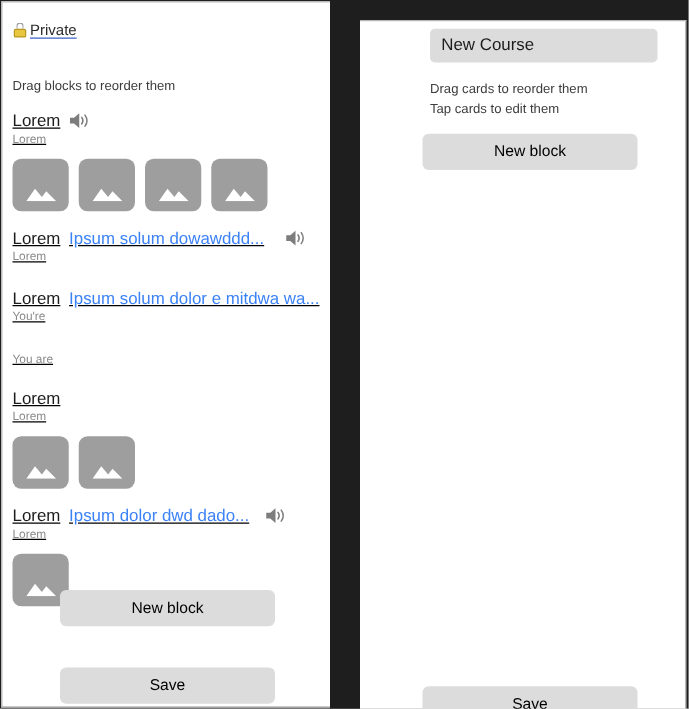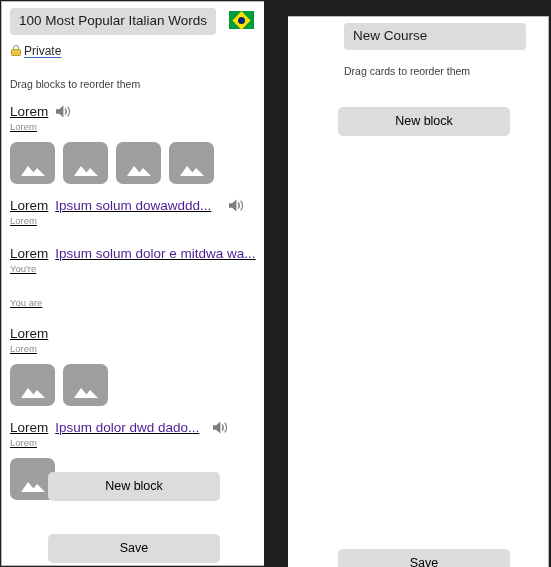--- a/index.html
+++ b/index.html
@@ -146,21 +146,21 @@
   .private-text {
     font-size: 12px;
     color: #2b2b2b;
     text-decoration: underline;
     text-decoration-color: #3b63c8;
     text-underline-offset: 2px;
   }
 
   
   .hints {
-    margin-top: 18px;
+    margin-top: 30px;
   }
   .hints .hint {
     font-size: 10.5px;
     color: #3d3d3d;
     line-height: 16px;
   }
   .hints-right { margin-top: 13px; }
 
   
   .blocks {
@@ -175,21 +175,21 @@
     align-items: center;
     gap: 7px;
   }
   .block-word {
     font-size: 13.5px;
     color: #1c1c1c;
     white-space: nowrap;
   }
   .block-phrase {
     font-size: 13.5px;
-    color: #4c1d95;
+    color: #3b82f6;
     white-space: nowrap;
   }
   .sub {
     font-size: 9.5px;
     color: #8a8a8a;
     line-height: 14px;
     margin-top: 1px;
   }
 
   
@@ -259,27 +259,20 @@
   }
 </style>
 </head>
 <body>
 
 <div class="screen">
 
   <div class="panel panel-left">
     <div class="pad">
 
-      <div class="title-row">
-        <div class="title-field">100 Most Popular Italian Words</div>
-        <div class="flag">
-          <div class="diamond"></div>
-          <div class="globe"></div>
-        </div>
-      </div>
 
       <div class="private-row">
         <span class="lock-icon">
           <span class="shackle"></span>
           <span class="body"></span>
         </span>
         <span class="private-text">Private</span>
       </div>
 
       <div class="hints">
@@ -398,20 +391,21 @@
   </div>
 
   <div class="divider"></div>
 
   <div class="panel panel-right">
     <div class="pad">
       <div class="title-field right">New Course</div>
 
       <div class="hints hints-right">
         <div class="hint">Drag cards to reorder them</div>
+        <div class="hint">Tap cards to edit them</div>
       </div>
     </div>
 
     <button class="btn btn-newblock-right">New block</button>
     <button class="btn btn-save-right">Save</button>
   </div>
 
 </div>
 
 </body></html>

